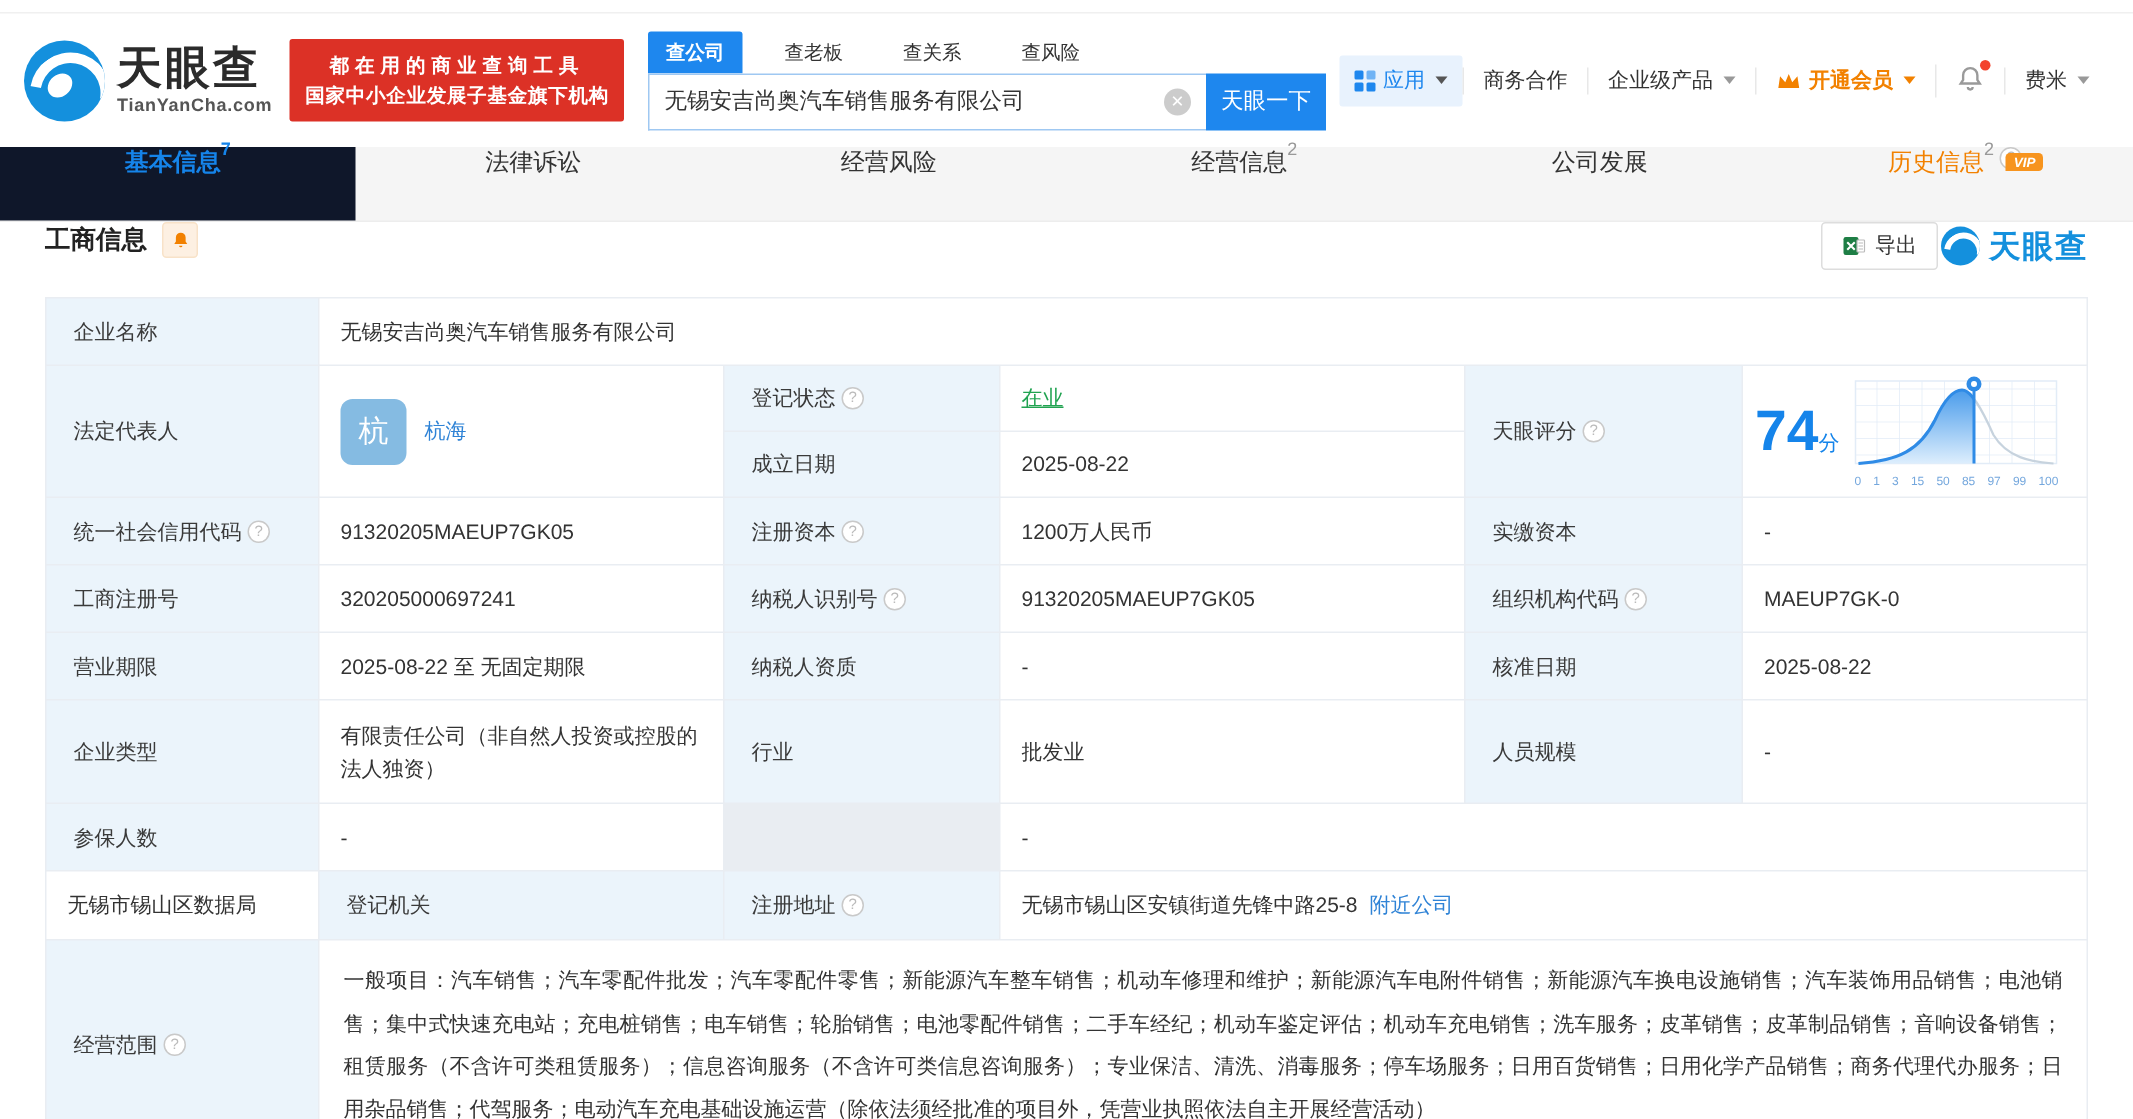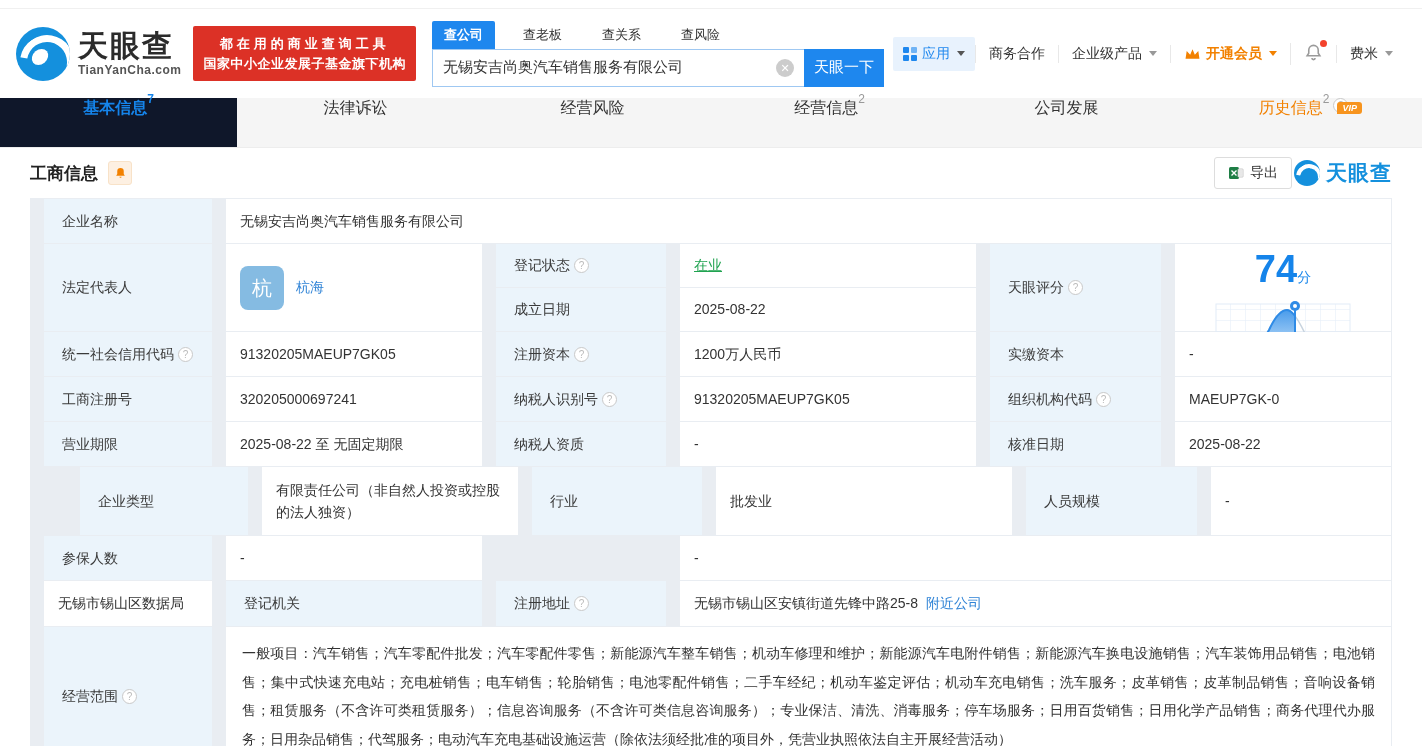--- a/index.html
+++ b/index.html
@@ -48,34 +48,34 @@
   .navtabs { display:flex; height:50px; background:#f5f5f5; border-bottom:1px solid #ededed; }
   .ntab { flex:1; display:flex; align-items:flex-start; justify-content:center; gap:0; font-size:16px; color:#333; cursor:pointer; position:relative; }
   .ntab.active { background:#0f172a; color:#1584ea; font-weight:bold; }
   .ntab .count { font-size:12px; color:#999; margin-top:-6px; }
   .ntab.active .count { color:#1584ea; }
   .ntab.orange { color:#f28100; }
   .viptag { position:absolute; top:4px; right:60px; background:#f7941e; color:#fff; font-size:9px; font-weight:bold; padding:1px 5px; border-radius:3px 3px 3px 0; font-style:italic; }
   .help { display:inline-block; width:15px; height:15px; border:1px solid #c9c9c9; border-radius:50%; color:#bbb; font-size:10px; line-height:14px; text-align:center; margin-left:4px; vertical-align:1px; background:#fff; }
 
   
-  .section-bar { display:flex; align-items:center; height:50px; padding:0 30px; }
+  .section-bar { display:flex; align-items:flex-start; height:50px; padding:0 30px; }
   .sec-title { font-size:17px; font-weight:bold; color:#222; }
   .bellbadge { width:24px; height:24px; margin-left:10px; background:#fdf0e2; border:1px solid #f8e2c8; border-radius:3px; display:flex; align-items:center; justify-content:center; cursor:pointer; }
   .sec-right { margin-left:auto; display:flex; align-items:center; gap:2px; }
   .export-btn { display:flex; align-items:center; gap:6px; border:1px solid #ddd; border-radius:3px; padding:6px 13px; font-size:14px; color:#333; background:#fff; cursor:pointer; font-family:inherit; }
   .mini-logo { display:flex; align-items:center; gap:6px; }
   .mini-swirl { width:26px; height:26px; border-radius:50%; background:#1490dd; position:relative; overflow:hidden; }
   .mini-swirl::before { content:""; position:absolute; width:18px; height:18px; border-radius:50%; border:4px solid #fff; border-left-color:transparent; border-bottom-color:transparent; left:2px; top:4px; transform:rotate(-35deg); }
   .mini-brand { font-size:21px; font-weight:bold; color:#1490dd; letter-spacing:1px; }
 
   
   .tbl { margin:0 30px 12px 30px; border:1px solid #e9edf2; background:#e9edf2; display:flex; flex-direction:column; gap:1px; }
   .row { display:grid; gap:1px; grid-template-columns:181px 269px 183px 309px 184px 1fr; }
-  .cell { background:#fff; display:flex; align-items:center; font-size:14px; padding:8px 10px 8px 14px; line-height:1.6;margin-left:13px; }
+  .cell { background:#fff; display:flex; align-items:center; font-size:14px; padding:8px 10px 8px 14px; line-height:1.6; }
   .lbl { background:#ebf4fb; color:#3a3a3a; padding-left:18px; }
   .row2 { grid-template-rows:43px 43px; }
   .span2r { grid-row:1 / span 2; }
   .spanAll { grid-column:2 / -1; }
   .span46 { grid-column:4 / -1; }
   .green { color:#21a351; text-decoration:underline; cursor:pointer; }
   .link { color:#2f83d6; cursor:pointer; }
   .avatar { width:44px; height:44px; border-radius:8px; background:#85bbe2; color:#fff; font-size:20px; display:flex; align-items:center; justify-content:center; margin-right:12px; cursor:pointer; flex:0 0 auto; }
   .score-cell { display:flex; align-items:center; gap:10px; padding:6px 8px; }
   .score-num { font-size:38px; font-weight:bold; color:#1584ea; line-height:1; }
@@ -227,21 +227,21 @@
       <span>登记状态</span>
       <span class="help">?</span>
     </div>
     <div class="cell">
       <span class="green">在业</span>
     </div>
     <div class="cell lbl span2r" style="grid-column:5;">
       <span>天眼评分</span>
       <span class="help">?</span>
     </div>
-    <div class="cell span2r score-cell" style="grid-column:6;flex-direction:column;">
+    <div class="cell span2r score-cell" style="grid-column:6;">
       <span>
         <span class="score-num">74</span><span class="score-unit">分</span>
       </span>
       <span class="chartbox">
         <svg width="136" height="66" viewBox="0 0 136 66">
           <defs>
             <pattern id="g" width="15" height="11" patternUnits="userSpaceOnUse">
                 <path d="M15 0H0V11" fill="none" stroke="#e2ecf7" stroke-width="1"></path>
               </pattern>
             <linearGradient id="lg" x1="0" y1="0" x2="0" y2="1">
@@ -313,21 +313,21 @@
 
   <div class="row" style="grid-template-rows:44px;">
     <div class="cell lbl">营业期限</div>
     <div class="cell">2025-08-22 至 无固定期限</div>
     <div class="cell lbl">纳税人资质</div>
     <div class="cell">-</div>
     <div class="cell lbl">核准日期</div>
     <div class="cell">2025-08-22</div>
   </div>
 
-  <div class="row" style="grid-template-rows:68px;padding-left:36px;">
+  <div class="row" style="grid-template-rows:68px;">
     <div class="cell lbl">企业类型</div>
     <div class="cell">有限责任公司（非自然人投资或控股的法人独资）</div>
     <div class="cell lbl">行业</div>
     <div class="cell">批发业</div>
     <div class="cell lbl">人员规模</div>
     <div class="cell">-</div>
   </div>
 
   <div class="row" style="grid-template-rows:44px;text-align:right;">
     <div class="cell lbl">参保人数</div>

